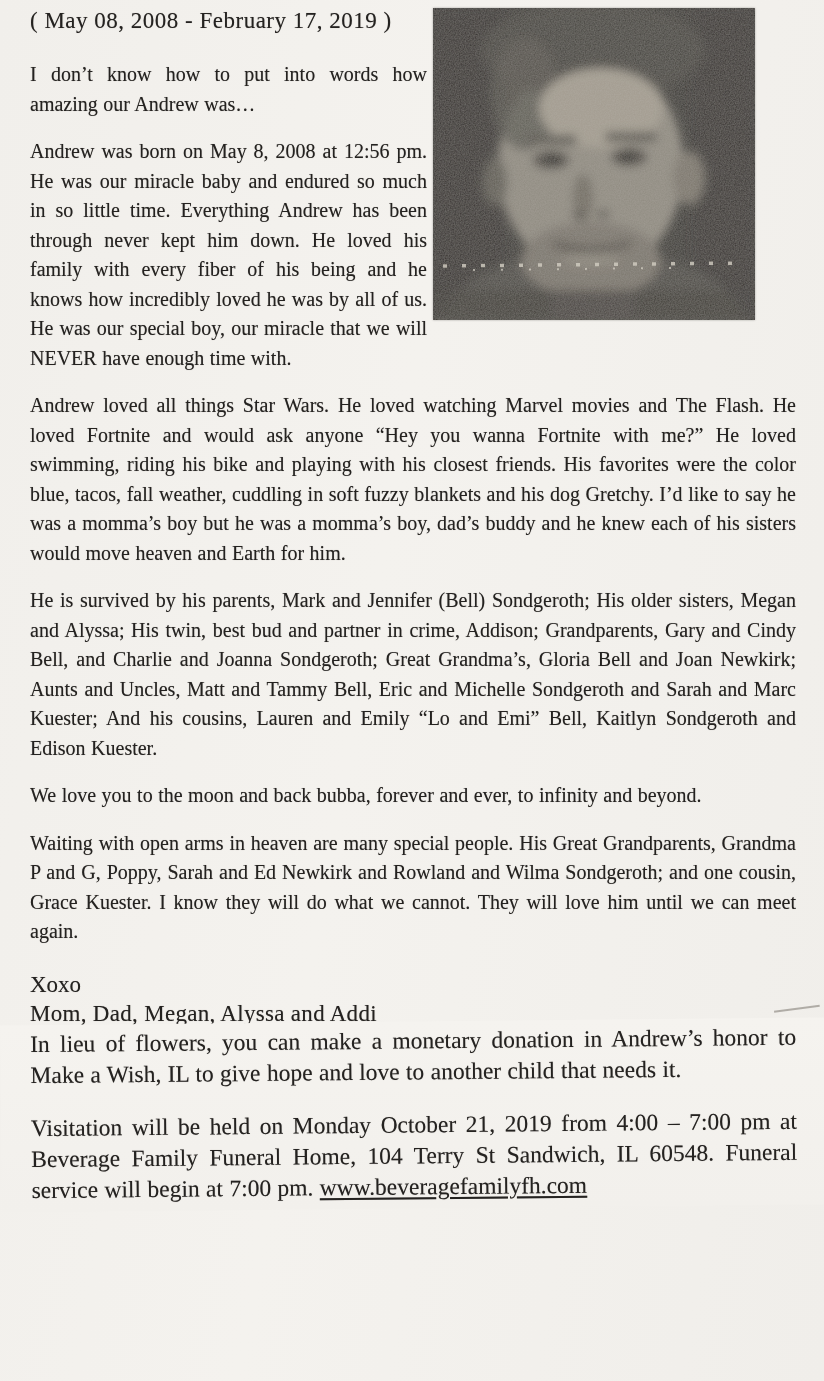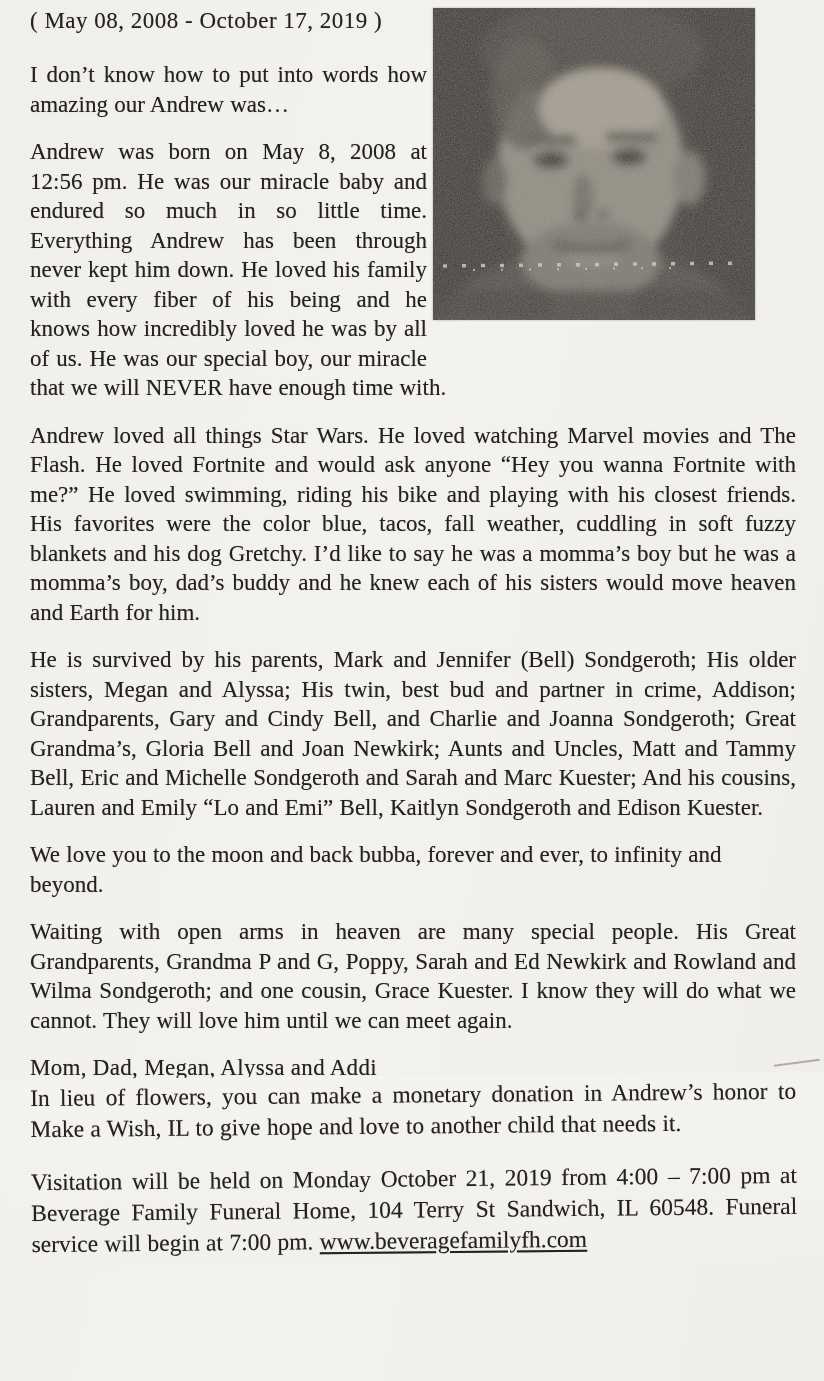--- a/index.html
+++ b/index.html
@@ -35,21 +35,21 @@
     color: #1f1d1b;
     text-shadow: 0 0 1px rgba(40,36,30,.45);
   }
   .life-dates {
     font-size: 23px;
     margin: 0 0 26px 0;
     letter-spacing: 0.5px;
     text-shadow: 0 0 0.8px rgba(40,36,30,.4);
   }
   p.body-par {
-    font-size: 23px;
+    font-size: 20px;
     line-height: 29.5px;
     text-align: justify;
     margin: 0 0 18px 0;
     word-spacing: 0.5px;
     text-shadow: 0 0 0.8px rgba(40,36,30,.4);
   }
   p.no-justify { text-align: left; }
   .xoxo {
     font-size: 23px;
     line-height: 28px;
@@ -138,34 +138,35 @@
             <ellipse cx="158" cy="252" rx="28" ry="7" fill="#8f897e" opacity="0.75"></ellipse>
             <rect x="0" y="282" width="322" height="30" fill="#33312d" opacity="0.7"></rect>
           </g>
           <line x1="10" y1="258" x2="312" y2="255" stroke="#cfcabf" stroke-width="3.5" stroke-dasharray="4 15" opacity="0.85"></line>
           <line x1="40" y1="262" x2="240" y2="260" stroke="#dcd7cc" stroke-width="2" stroke-dasharray="2 26" opacity="0.7"></line>
         </g>
       </svg>
     </div>
 
 
-    <p class="life-dates">( May 08, 2008 - October 17, 2019 )</p>
+    <p class="life-dates">( May 08, 2008 - February 17, 2019 )</p>
 
     <p class="body-par">I don’t know how to put into words how amazing our Andrew was…</p>
 
     <p class="body-par">Andrew was born on May 8, 2008 at 12:56 pm. He was our miracle baby and endured so much in so little time. Everything Andrew has been through never kept him down. He loved his family with every fiber of his being and he knows how incredibly loved he was by all of us. He was our special boy, our miracle that we will NEVER have enough time with.</p>
 
     <p class="body-par">Andrew loved all things Star Wars. He loved watching Marvel movies and The Flash. He loved Fortnite and would ask anyone “Hey you wanna Fortnite with me?” He loved swimming, riding his bike and playing with his closest friends. His favorites were the color blue, tacos, fall weather, cuddling in soft fuzzy blankets and his dog Gretchy. I’d like to say he was a momma’s boy but he was a momma’s boy, dad’s buddy and he knew each of his sisters would move heaven and Earth for him.</p>
 
     <p class="body-par">He is survived by his parents, Mark and Jennifer (Bell) Sondgeroth; His older sisters, Megan and Alyssa; His twin, best bud and partner in crime, Addison; Grandparents, Gary and Cindy Bell, and Charlie and Joanna Sondgeroth; Great Grandma’s, Gloria Bell and Joan Newkirk; Aunts and Uncles, Matt and Tammy Bell, Eric and Michelle Sondgeroth and Sarah and Marc Kuester; And his cousins, Lauren and Emily “Lo and Emi” Bell, Kaitlyn Sondgeroth and Edison Kuester.</p>
 
     <p class="body-par no-justify">We love you to the moon and back bubba, forever and ever, to infinity and beyond.</p>
 
     <p class="body-par">Waiting with open arms in heaven are many special people. His Great Grandparents, Grandma P and G, Poppy, Sarah and Ed Newkirk and Rowland and Wilma Sondgeroth; and one cousin, Grace Kuester. I know they will do what we cannot. They will love him until we can meet again.</p>
 
+    <p class="xoxo">Xoxo</p>
 
     <div class="signoff-clip">
       <p>Mom, Dad, Megan, Alyssa and Addi</p>
     </div>
 
     <div class="bottom-strip">
       <div class="seam-line"></div>
       <p class="body-par donation">In lieu of flowers, you can make a monetary donation in Andrew’s honor to Make a Wish, IL to give hope and love to another child that needs it.</p>
       <p class="body-par visitation"><span>Visitation will be held on Monday October 21, 2019 from 4:00 – 7:00 pm at Beverage Family Funeral Home, 104 Terry St Sandwich, IL 60548. Funeral service will begin at 7:00 pm. </span><span class="website-link">www.beveragefamilyfh.com</span></p>
     </div>

